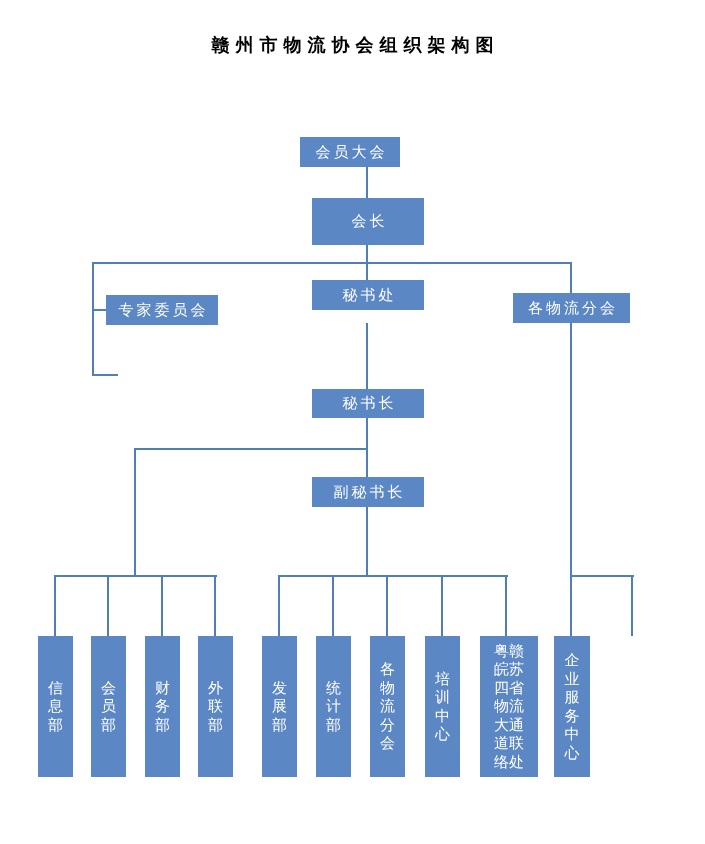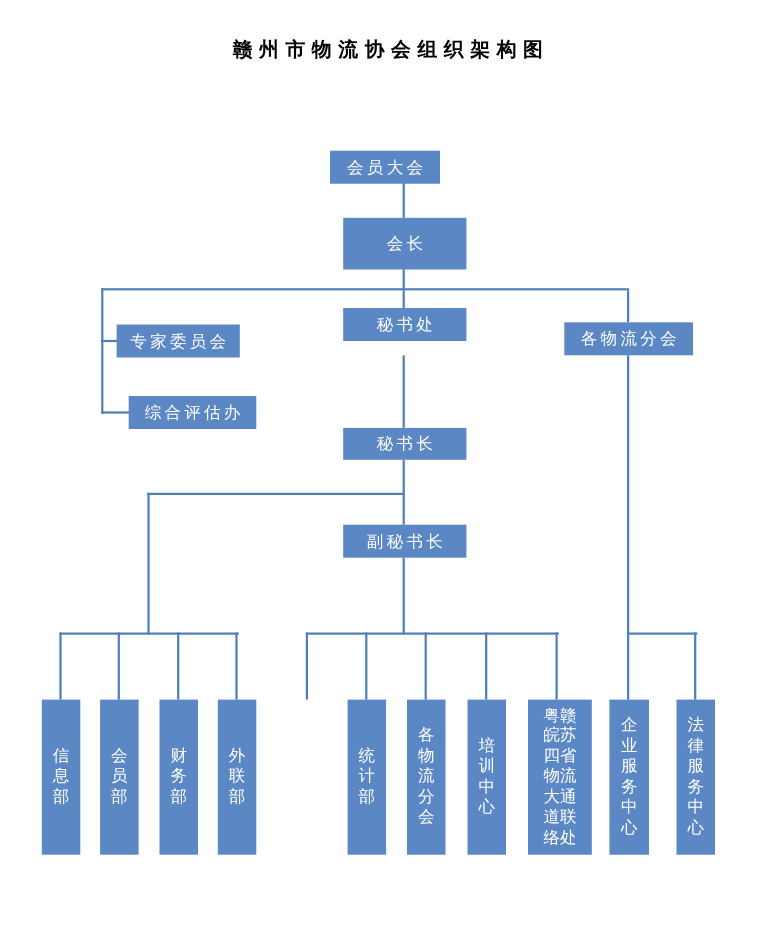--- a/index.html
+++ b/index.html
@@ -94,50 +94,49 @@
   <div class="ln" style="left:386px;top:575px;width:2px;height:61px"></div>
   <div class="ln" style="left:441px;top:575px;width:2px;height:61px"></div>
   <div class="ln" style="left:505px;top:575px;width:2px;height:61px"></div>
   <div class="ln" style="left:570px;top:323px;width:2px;height:313px"></div>
   <div class="ln" style="left:570px;top:575px;width:64px;height:2px"></div>
   <div class="ln" style="left:631px;top:575px;width:2px;height:61px"></div>
 
   <div class="hbox" style="left:300px;top:137px;width:100px;height:30px">会员大会</div>
   <div class="hbox" style="left:312px;top:198px;width:112px;height:47px">会长</div>
   <div class="hbox" style="left:106px;top:295px;width:112px;height:30px">专家委员会</div>
-  <div class="hbox" style="left:117px;top:360px;width:116px;height:30px">综合评估办</div>
   <div class="hbox" style="left:312px;top:280px;width:112px;height:30px">秘书处</div>
   <div class="hbox" style="left:513px;top:293px;width:117px;height:30px">各物流分会</div>
   <div class="hbox" style="left:312px;top:477px;width:112px;height:30px">副秘书长</div>
   <div class="hbox" style="left:312px;top:389px;width:112px;height:29px">秘书长</div>
 
   <div class="vbox" style="left:38px">
     <span class="vt">信息部</span>
   </div>
   <div class="vbox" style="left:91px">
     <span class="vt">会员部</span>
   </div>
   <div class="vbox" style="left:145px">
     <span class="vt">财务部</span>
   </div>
   <div class="vbox" style="left:198px">
     <span class="vt">外联部</span>
   </div>
+  <div class="vbox" style="left:262px">
+    <span class="vt">发展部</span>
+  </div>
   <div class="vbox" style="left:316px">
     <span class="vt">统计部</span>
   </div>
   <div class="vbox" style="left:425px">
     <span class="vt">培训中心</span>
   </div>
   <div class="vbox" style="left:370px">
     <span class="vt">各物流分会</span>
   </div>
   <div class="vbox" style="left:480px;width:58px">
     <span class="vt vt-wide">粤赣皖苏四省物流大通道联络处</span>
   </div>
   <div class="vbox" style="left:554px;width:36px">
     <span class="vt">企业服务中心</span>
   </div>
-  <div class="vbox" style="left:615px">
-    <span class="vt">法律服务中心</span>
-  </div>
 
 </div>
 
 </body></html>

